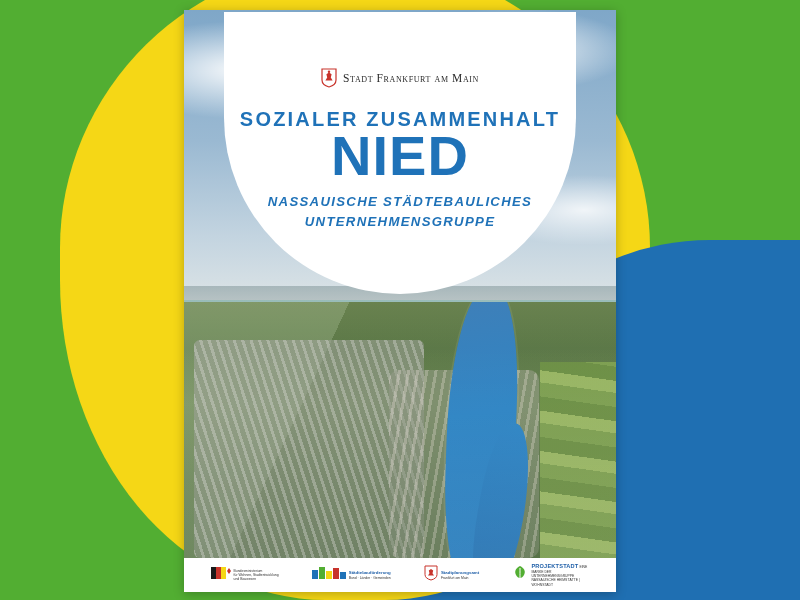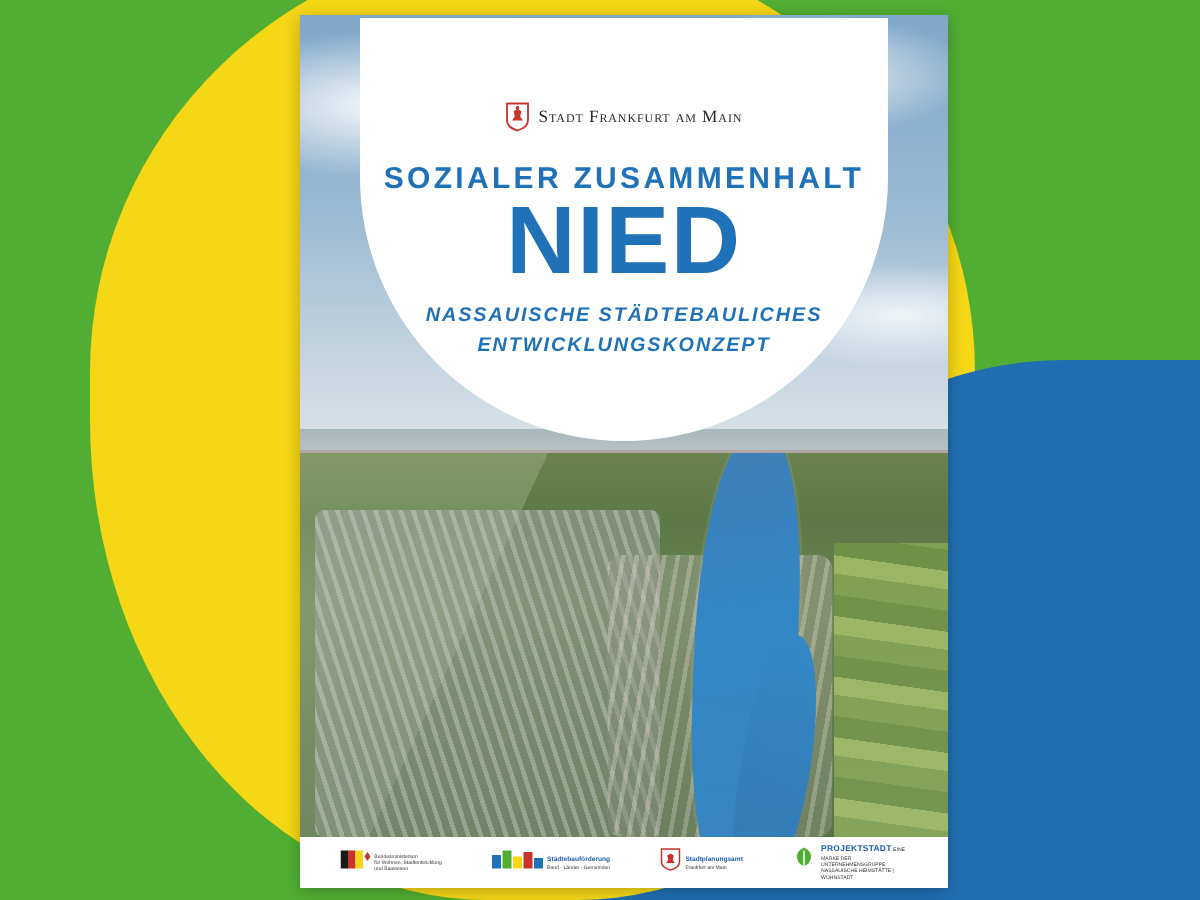--- a/index.html
+++ b/index.html
@@ -64,24 +64,23 @@
     right: 0; top: 300px;
     width: 200px; height: 300px;
     background: #1f6fb2;
   }
 
   
   #cover {
     position: absolute;
     left: 184px; top: 10px;
     width: 432px; height: 582px;
-    background: #b91c1c;
+    background: #14b8a6;
     box-shadow: 0 2px 10px rgba(0,0,0,.25);
     overflow: hidden;
-    margin-left: 16px;
   }
 
   
   .photo {
     position: absolute;
     left: 0; top: 0;
     width: 432px;
     height: 548px;
     overflow: hidden;
   }
@@ -200,21 +199,21 @@
   }
   .kicker {
     margin-top: 20px;
     font-size: 20px;
     font-weight: bold;
     letter-spacing: 2.2px;
     color: #1f72b8;
   }
   .bigtitle {
     margin-top: -4px;
-    font-size: 64px;
+    font-size: 56px;
     font-weight: bold;
     letter-spacing: 1px;
     color: #1f72b8;
     line-height: 1.05;
   }
   .subtitle {
     margin-top: 6px;
     font-size: 13.2px;
     font-style: italic;
     font-weight: bold;
@@ -292,21 +291,21 @@
             <circle cx="8" cy="3.8" r="1.2" fill="#c8332b"></circle>
           </svg>
         </span>
         <span class="crest-text">Stadt Frankfurt am Main</span>
       </div>
 
       <div class="kicker">SOZIALER ZUSAMMENHALT</div>
       <div class="bigtitle">NIED</div>
       <div class="subtitle">
         <div>NASSAUISCHE STÄDTEBAULICHES</div>
-        <div>ENTWICKLUNGSKONZEPT</div>
+        <div>UNTERNEHMENSGRUPPE</div>
       </div>
     </div>
 
     <div class="logobar">
 
       <div class="logo">
         <span class="mark">
           <svg width="20" height="16" viewBox="0 0 20 16" aria-hidden="true">
             <rect x="0" y="2" width="5" height="12" fill="#1a1a1a"></rect>
             <rect x="5" y="2" width="5" height="12" fill="#c8332b"></rect>

